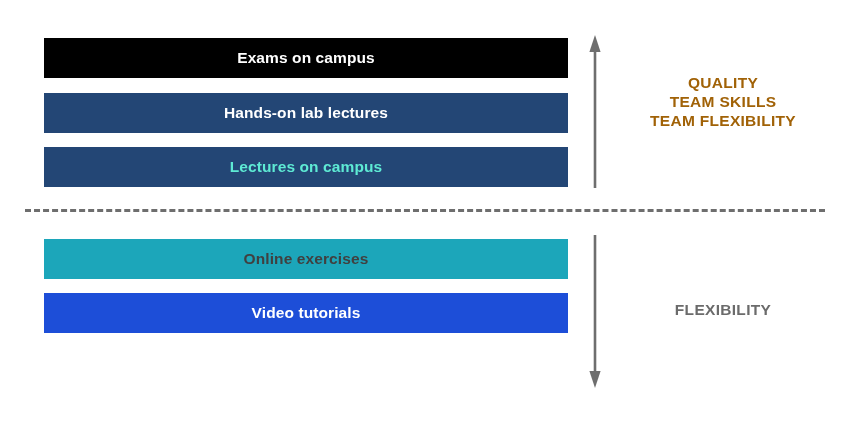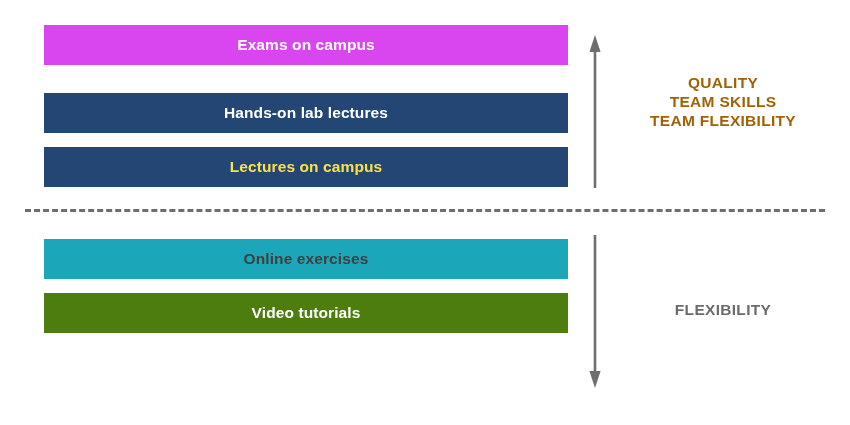--- a/index.html
+++ b/index.html
@@ -80,36 +80,36 @@
     width: 190px;
     top: 300px;
   }
   .side-label-line { display: block; }
 </style>
 </head>
 <body>
 
 <div id="canvas" style="width: 850px; height: 425px; background: rgb(255, 255, 255);">
 
-  <div class="bar" id="bar-0" style="top: 25px; background: #d946ef;">
+  <div class="bar" id="bar-0" style="top: 38px; background: #000000;">
     <span class="bar-label" style="color: rgb(255, 255, 255);">Exams on campus</span>
   </div>
   <div class="bar" id="bar-1" style="top: 93px; background: rgb(35, 70, 117);">
     <span class="bar-label" style="color: rgb(255, 255, 255);">Hands-on lab lectures</span>
   </div>
   <div class="bar" id="bar-2" style="top: 147px; background: rgb(35, 70, 117);">
-    <span class="bar-label" style="color: #fde047;">Lectures on campus</span>
+    <span class="bar-label" style="color: #5eead4;">Lectures on campus</span>
   </div>
 
   <div class="divider" style="border-top-color: rgb(110, 110, 110);"></div>
 
   <div class="bar" id="bar-3" style="top: 239px; background: rgb(28, 166, 186);">
     <span class="bar-label" style="color: #404040;">Online exercises</span>
   </div>
-  <div class="bar" id="bar-4" style="top: 293px; background: #4d7c0f;">
+  <div class="bar" id="bar-4" style="top: 293px; background: #1d4ed8;">
     <span class="bar-label" style="color: rgb(255, 255, 255);">Video tutorials</span>
   </div>
 
   <div class="arrow" style="top:35px; height:153px;">
     <svg width="14" height="153" viewBox="0 0 14 153">
       <polygon points="7,0 12.6,17 1.4,17" fill="#6e6e6e"></polygon>
       <rect x="5.7" y="14" width="2.6" height="139" fill="#6e6e6e"></rect>
     </svg>
   </div>
 

